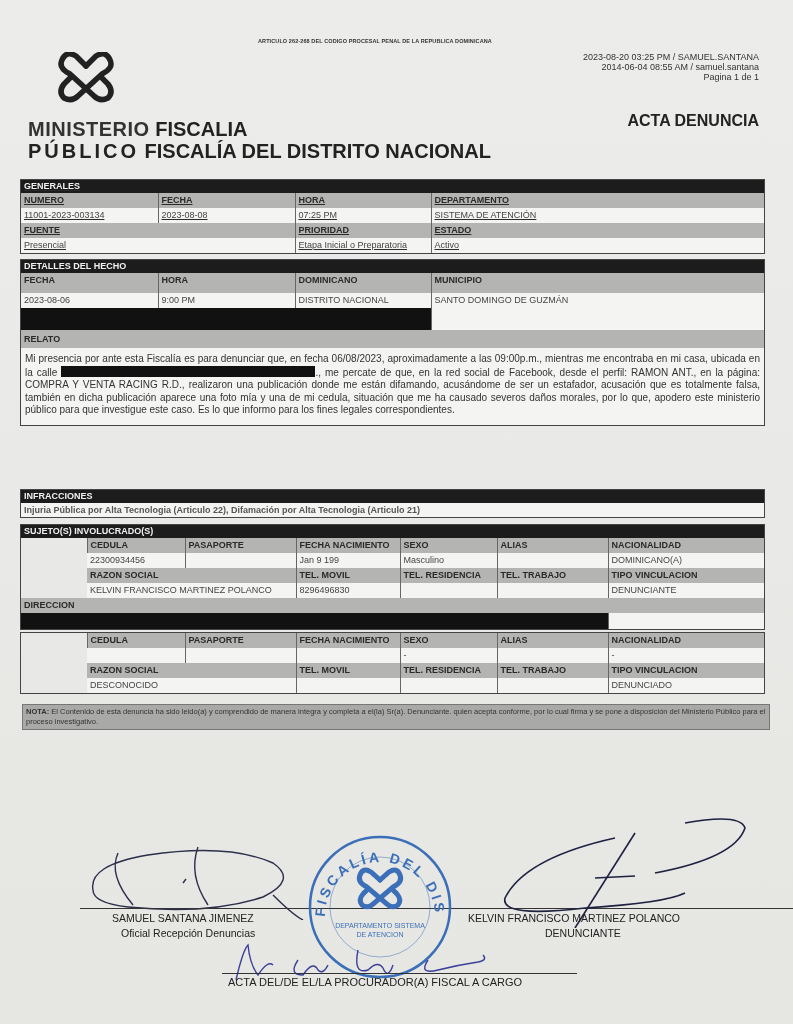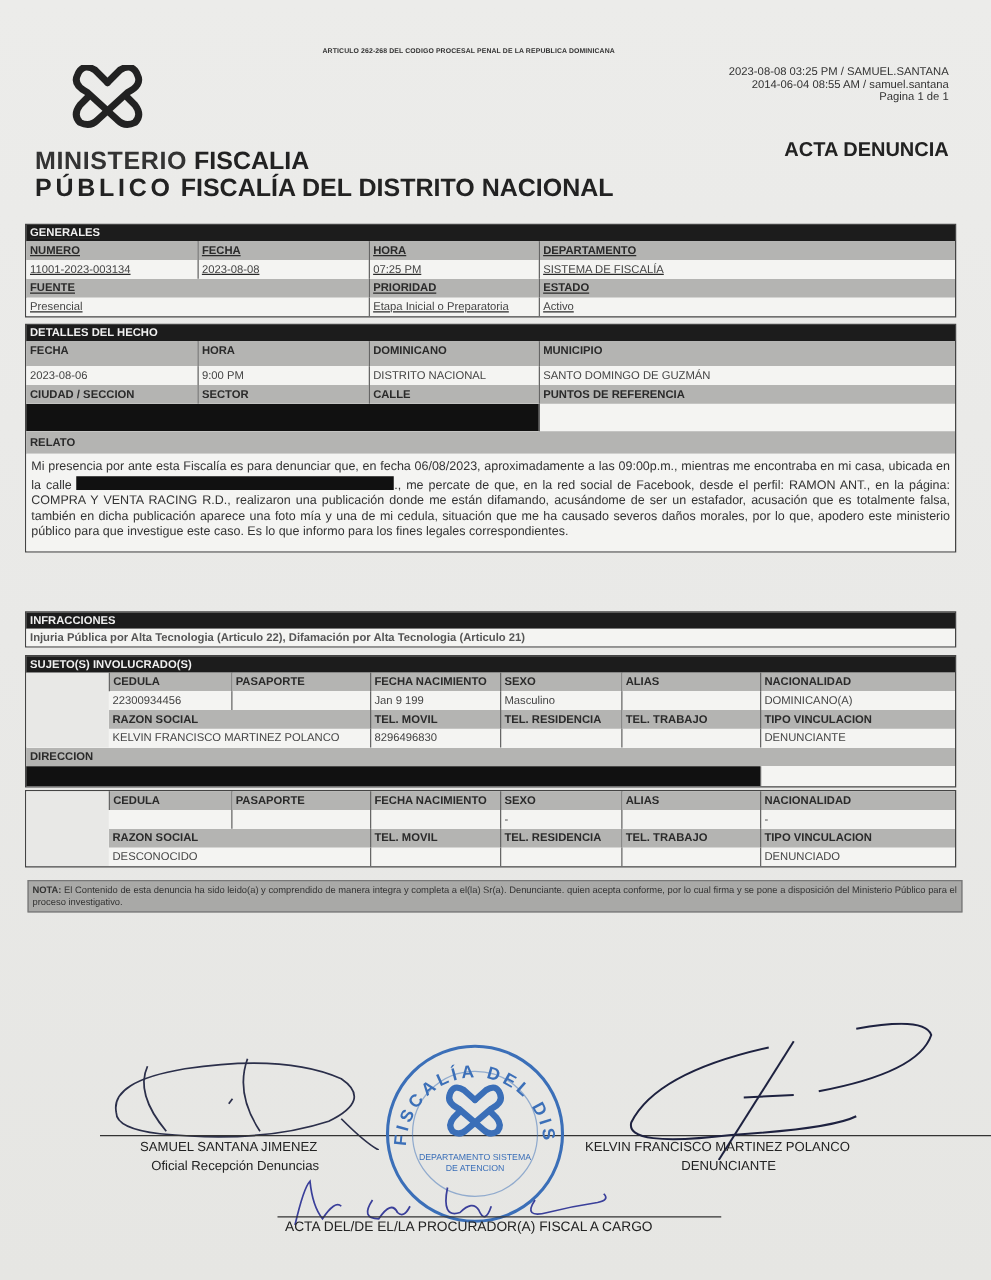--- a/index.html
+++ b/index.html
@@ -47,21 +47,21 @@
   svg.sig { position:absolute; }
 </style>
 </head>
 <body>
 
 <div class="page">
 
   <div class="article-line">ARTICULO 262-268 DEL CODIGO PROCESAL PENAL DE LA REPUBLICA DOMINICANA</div>
 
   <div class="meta">
-    <div>2023-08-08 03:25 PM / SAMUEL.SANTANA</div>
+    <div>2023-08-20 03:25 PM / SAMUEL.SANTANA</div>
     <div>2014-06-04 08:55 AM / samuel.santana</div>
     <div>Pagina 1 de 1</div>
   </div>
 
   <svg class="logo" viewBox="0 0 60 52">
     <g fill="none" stroke="#222" stroke-width="5.5" stroke-linecap="round">
       <path d="M30 14 L20 4 Q10 -2 6 8 Q2 16 14 22 L38 44 Q44 50 52 46 Q58 40 52 32 L46 26"></path>
       <path d="M30 14 L40 4 Q50 -2 54 8 Q58 16 46 22 L22 44 Q16 50 8 46 Q2 40 8 32 L14 26"></path>
     </g>
   </svg>
@@ -92,21 +92,21 @@
           <tr>
         <td class="lbl">NUMERO</td>
         <td class="lbl">FECHA</td>
         <td class="lbl">HORA</td>
         <td class="lbl">DEPARTAMENTO</td>
       </tr>
       <tr>
         <td class="val">11001-2023-003134</td>
         <td class="val">2023-08-08</td>
         <td class="val">07:25 PM</td>
-        <td class="val">SISTEMA DE FISCALÍA</td>
+        <td class="val">SISTEMA DE ATENCIÓN</td>
       </tr>
       <tr>
         <td class="lbl" colspan="2">FUENTE</td>
         <td class="lbl">PRIORIDAD</td>
         <td class="lbl">ESTADO</td>
       </tr>
       <tr>
         <td class="val" colspan="2">Presencial</td>
         <td class="val">Etapa Inicial o Preparatoria</td>
         <td class="val">Activo</td>
@@ -129,26 +129,20 @@
         <td class="lbl" style="height:18px;vertical-align:top;">FECHA</td>
         <td class="lbl" style="vertical-align:top;">HORA</td>
         <td class="lbl" style="vertical-align:top;">DOMINICANO</td>
         <td class="lbl" style="vertical-align:top;">MUNICIPIO</td>
       </tr>
       <tr>
         <td class="val">2023-08-06</td>
         <td class="val">9:00 PM</td>
         <td class="val">DISTRITO NACIONAL</td>
         <td class="val">SANTO DOMINGO DE GUZMÁN</td>
-      </tr>
-      <tr>
-        <td class="lbl">CIUDAD / SECCION</td>
-        <td class="lbl">SECTOR</td>
-        <td class="lbl">CALLE</td>
-        <td class="lbl">PUNTOS DE REFERENCIA</td>
       </tr>
       <tr>
         <td class="redact" colspan="3" style="height:20px;"></td>
         <td class="val"></td>
       </tr>
       <tr>
         <td class="lbl" colspan="4" style="height:16px;">RELATO</td>
       </tr>
     </tbody>
       </table>

